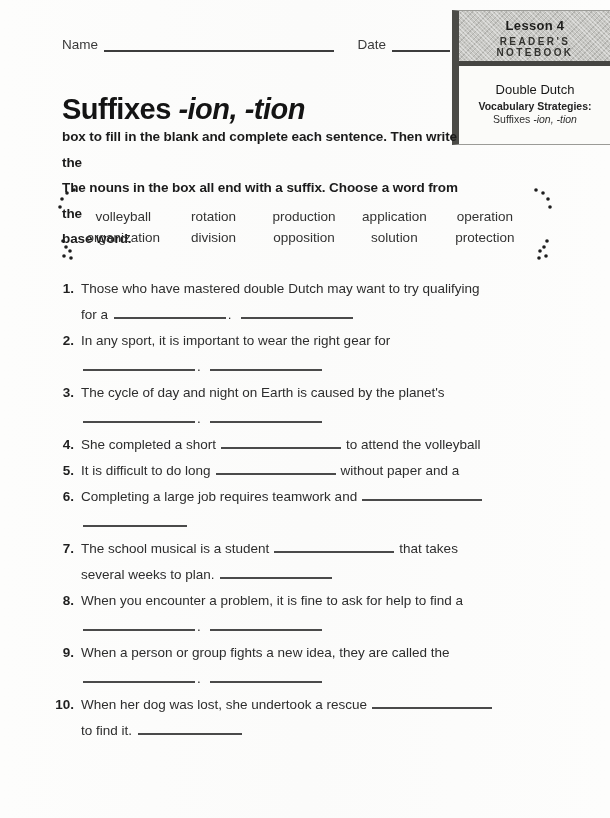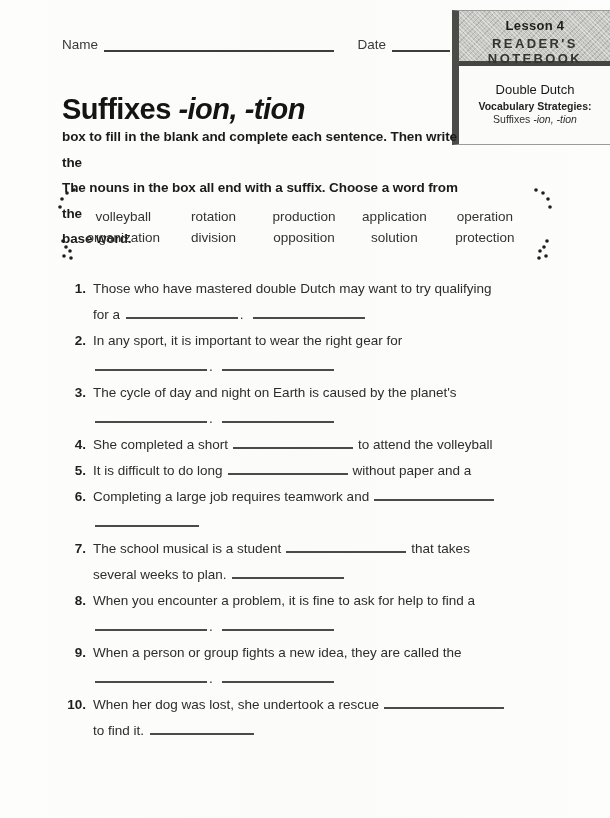--- a/index.html
+++ b/index.html
@@ -41,21 +41,21 @@
     height:43px;
     background-color:#c7c7c3;
     background-image:
       repeating-linear-gradient(45deg, rgba(255,255,255,.4) 0 1px, transparent 1px 3px),
       repeating-linear-gradient(-45deg, rgba(88,88,84,.22) 0 1px, transparent 1px 4px);
     border-bottom:5px solid #454542;
     text-align:center;
     padding-top:7px;box-sizing:content-box;
   }
   .badge-lesson{font-size:13px;font-weight:bold;color:#1d1d1b;letter-spacing:.3px;}
-  .badge-notebook{font-size:13px;font-weight:bold;letter-spacing:2.4px;color:#33332f;margin-top:3px;}
+  .badge-notebook{font-size:10px;font-weight:bold;letter-spacing:2.4px;color:#33332f;margin-top:3px;}
   .badge-bottom{
     height:62px;text-align:center;padding-top:16px;
     background:#fbfbf9;
   }
   .badge-book{font-size:13px;font-weight:normal;color:#171717;}
   .badge-strategy{font-size:10.5px;font-weight:bold;color:#242424;margin-top:3px;}
   .badge-suffix{font-size:10.5px;color:#2e2e2e;margin-top:1px;}
   .badge-suffix i{font-style:italic;}
 
   
@@ -80,21 +80,21 @@
     display:grid;grid-template-columns:repeat(5,1fr);
     height:21px;line-height:21px;text-align:center;
     font-size:13.5px;color:#333333;
   }
   .deco{position:absolute;}
   .deco.left{left:55px;top:185px;}
   .deco.right{left:525px;top:185px;}
 
   
   .questions{
-    position:absolute;left:60px;top:276px;width:500px;
+    position:absolute;left:48px;top:276px;width:500px;
   }
   .ln{height:26px;line-height:26px;font-size:13.5px;color:#2d2d2d;white-space:nowrap;}
   .qnum{display:inline-block;width:26px;text-align:right;font-weight:bold;color:#1f1f1f;margin-right:7px;}
   .indent{padding-left:33px;}
   .blank{
     display:inline-block;width:112px;height:13px;
     border-bottom:2px solid #4a4a4a;vertical-align:baseline;margin:0 2px;
   }
   .blank.inline{width:120px;margin:0 5px;}
   .blank.short{width:104px;}

